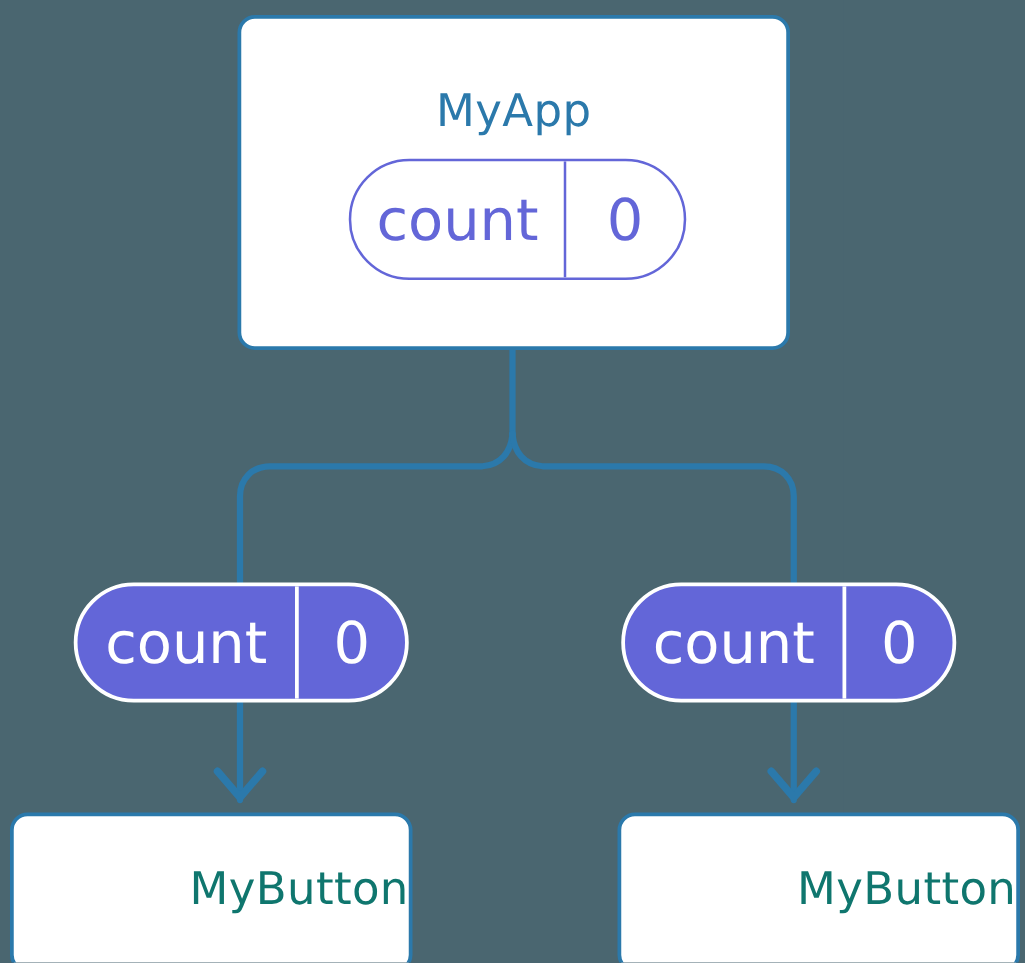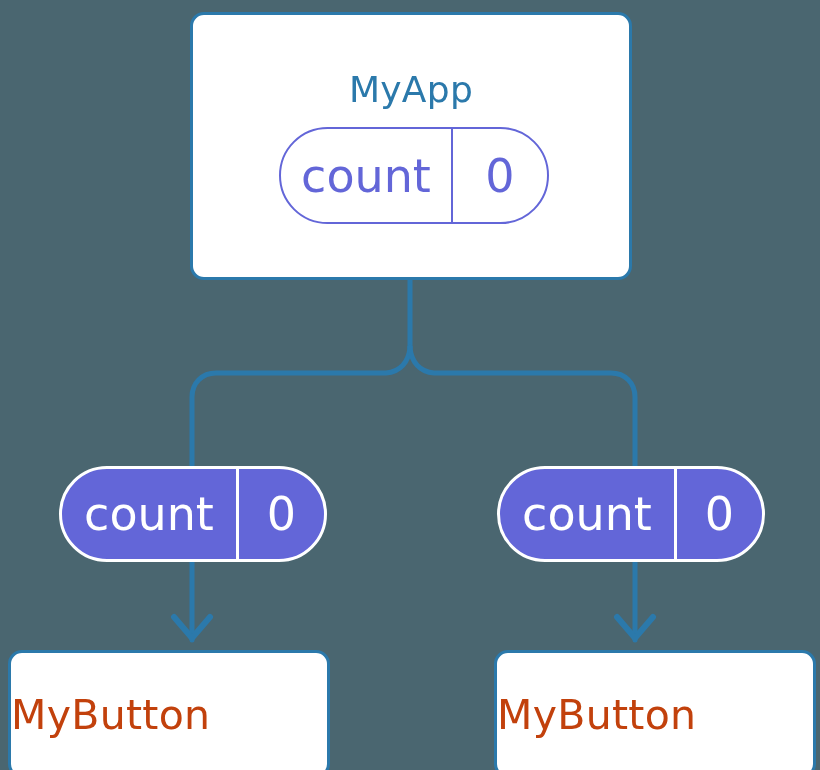--- a/index.html
+++ b/index.html
@@ -135,23 +135,23 @@
     left: 494px;
     top: 650px;
     width: 322px;
     height: 128px;
   }
   .btn-label {
     position: absolute;
     left: 0;
     right: 0;
     top: 38px;
-    text-align: left;
-    color: #c2410c;
-    font-size: 41px;
+    text-align: right;
+    color: #0f766e;
+    font-size: 36px;
     font-weight: 400;
     letter-spacing: 0.3px;
   }
 </style>
 </head>
 <body>
 
 <div id="stage">
 
   <svg id="wires" viewBox="0 0 820 770">

